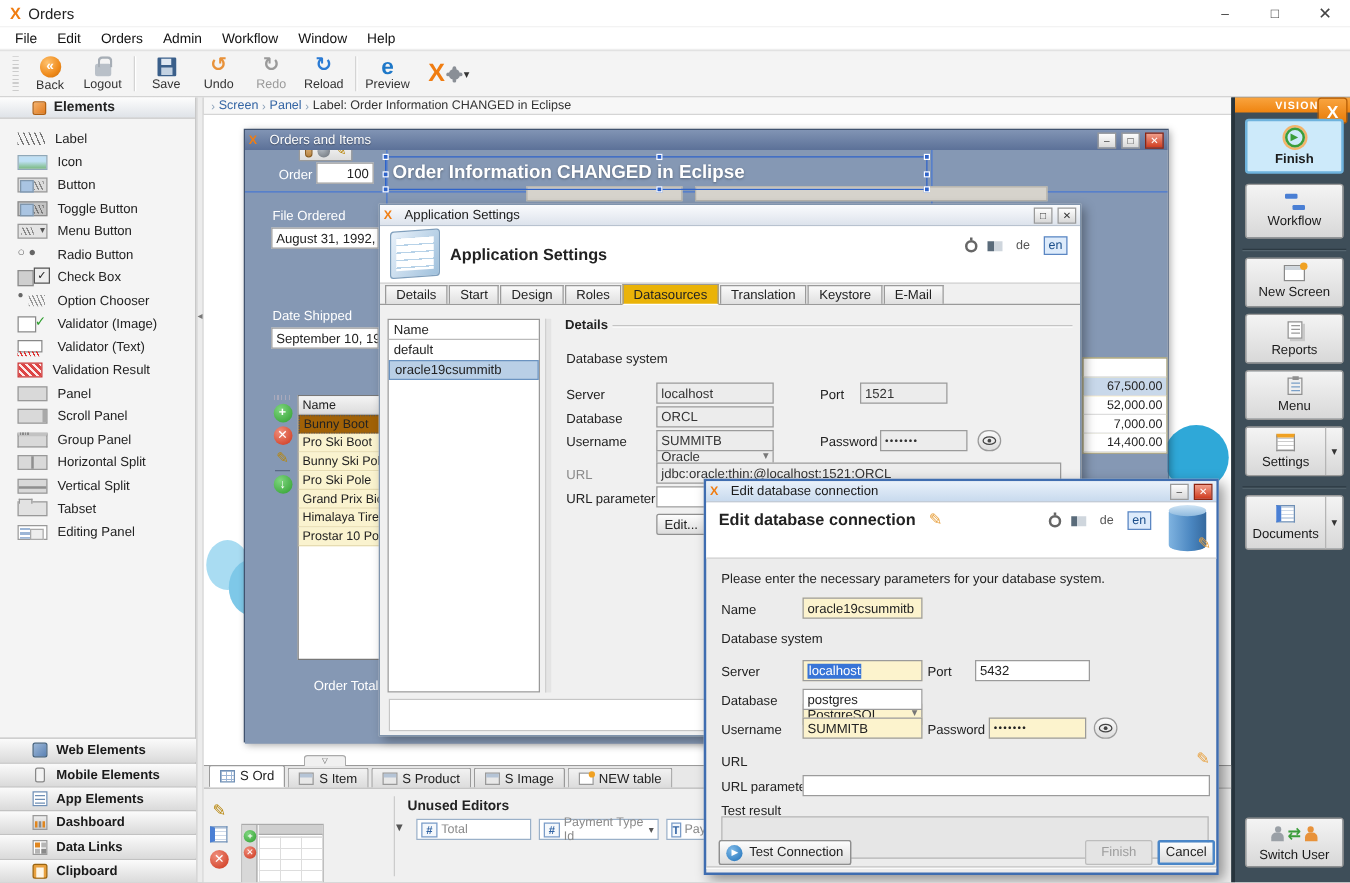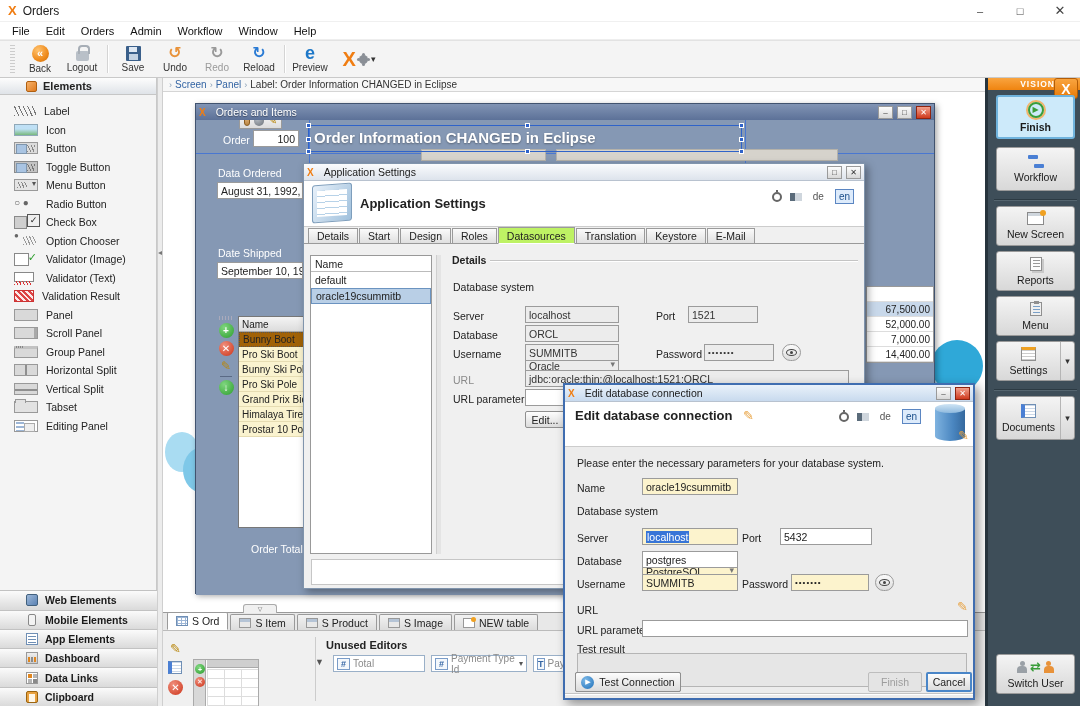--- a/index.html
+++ b/index.html
@@ -134,21 +134,21 @@
   
   .dlg-title{height:17px;display:flex;align-items:center;gap:4px;padding:0 3px;border-bottom:1px solid #b8c2cf}
   .dlg-title .t{flex:1;font-size:10.5px;color:#1a1a1a}
   .appset{left:140px;top:71px;width:562px;height:426px;background:#f0f0f0;border:1px solid #8094ac;box-shadow:3px 3px 8px rgba(0,0,0,.35)}
   .appset .dlg-title{background:linear-gradient(#fafbfd,#dde3ec)}
   .dlg-header{background:#fff;border-bottom:1px solid #ccc;position:relative}
   .big-icon{position:absolute;left:8px;top:3px;width:40px;height:38px;background:linear-gradient(120deg,#e8f1fa,#9fc0dc);border:1px solid #7e9ebc;border-radius:3px;transform:skewY(-4deg)}
   .big-icon::before{content:"";position:absolute;left:4px;top:5px;right:4px;height:26px;background:repeating-linear-gradient(#fff 0 5px,#b7d2e8 5px 6px)}
   .tabbar{display:flex;align-items:flex-end;height:17px;background:#f0f0f0;border-bottom:1px solid #9a9a9a;padding-left:4px;gap:1px}
   .tab{height:15px;padding:0 8px;display:flex;align-items:center;font-size:10.5px;background:linear-gradient(#fafafa,#e0e0e0);border:1px solid #9a9a9a;border-bottom:none;color:#222}
-  .tab.active{background:#bef264;height:17px;margin-bottom:-1px;border-bottom:1px solid #fff}
+  .tab.active{background:#eab308;height:17px;margin-bottom:-1px;border-bottom:1px solid #fff}
   .group-title{font-weight:bold;font-size:10.5px}
   .hrule{height:1px;background:#c4c4c4;box-shadow:0 1px 0 #fff}
   .lbl{font-size:10.5px;color:#222}
   .lbl.gray{color:#8a8a8a}
   .select{position:relative}
   .select::after{content:"▾";position:absolute;right:3px;top:1px;color:#777;font-size:9px}
   .editdb{left:400px;top:291px;width:412px;height:317px;background:#ececec;border:2px solid #3f6db0;box-shadow:4px 4px 10px rgba(0,0,0,.4)}
   .editdb .dlg-title{background:linear-gradient(#e9f1fa,#c8daee)}
   .ic-db{position:relative;width:30px;height:36px;background:linear-gradient(90deg,#7fb3e0,#4a86c0 60%,#35699e);border-radius:15px/5px}
   .ic-db::before{content:"";position:absolute;left:0;top:-1px;width:30px;height:9px;border-radius:50%;background:linear-gradient(#cfe4f5,#8fbade)}
@@ -429,21 +429,21 @@
             <span class="handle" style="right:-3px;top:11px"></span>
         </div>
         <span class="abs" style="left:118px;top:9px;font-size:15px;font-weight:bold;color:#fff;text-shadow:0 1px 2px rgba(0,0,0,.35);white-space:nowrap">Order Information CHANGED in Eclipse</span>
 
         <div class="abs minibar" style="left:43px;top:-8px;z-index:6">
           <span class="pill"></span>
           <span class="dot-ic"></span>
           <span style="color:#b8860b;font-size:11px">✎</span>
         </div>
 
-        <span class="abs wlabel" style="left:22px;top:47px">Data Ordered</span>
+        <span class="abs wlabel" style="left:22px;top:47px">File Ordered</span>
         <div class="abs fld" style="left:21px;top:62px;width:86px">August 31, 1992, 12</div>
         <span class="abs wlabel" style="left:22px;top:127px">Date Shipped</span>
         <div class="abs fld" style="left:21px;top:142px;width:86px">September 10, 1992</div>
 
         <div class="abs" style="left:22px;top:196px;width:16px;display:flex;flex-direction:column;gap:3px;align-items:center">
           <span style="width:14px;height:4px;background:repeating-linear-gradient(90deg,#aab 0 1px,transparent 1px 3px)"></span>
           <span class="tool-ic green">+</span>
           <span class="tool-ic red">✕</span>
           <span style="color:#b8860b;font-size:12px">✎</span>
           <span style="width:12px;height:1px;background:#5a6a85"></span>

